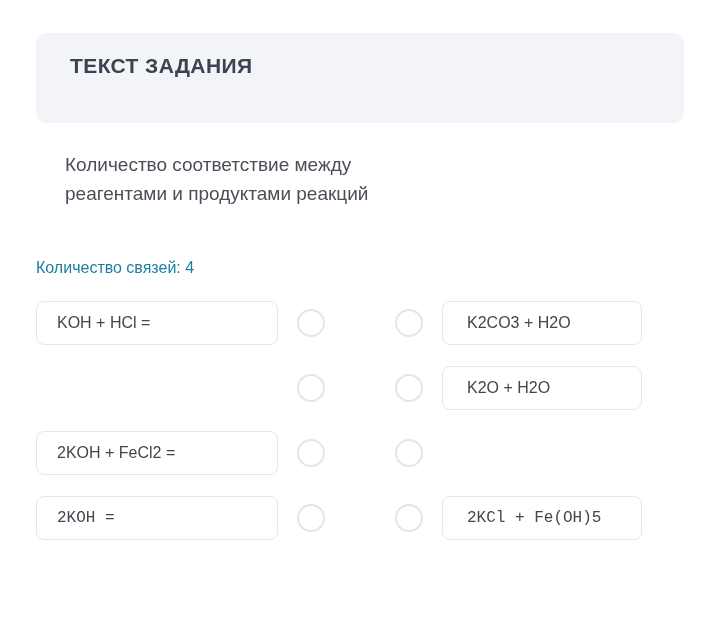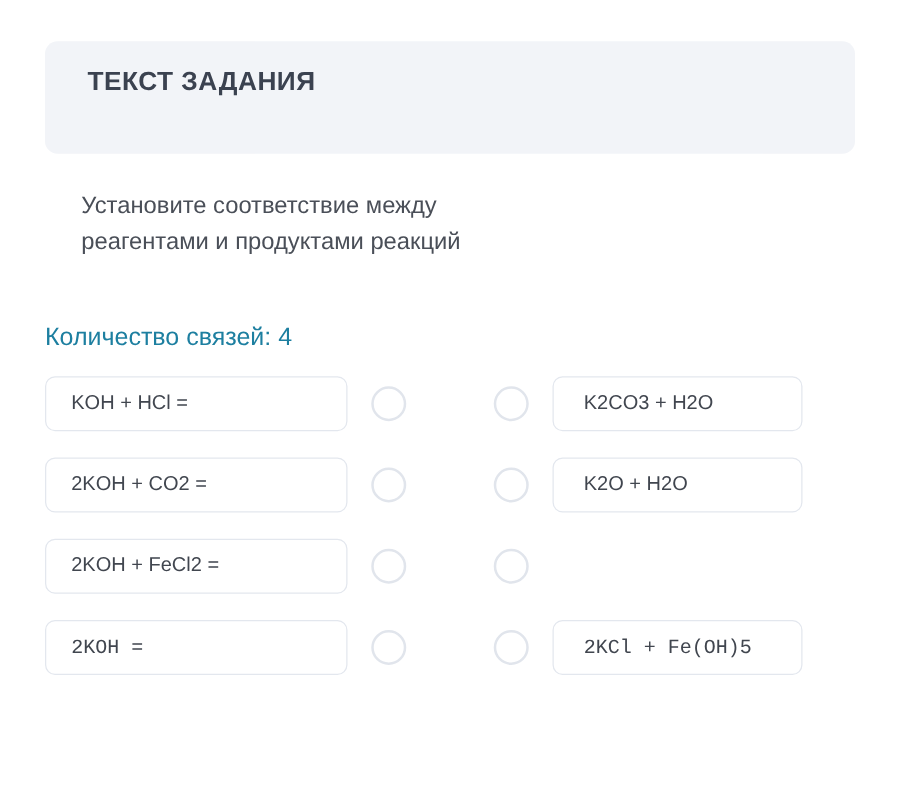--- a/index.html
+++ b/index.html
@@ -58,21 +58,21 @@
   .task-text .line {
     display: block;
     white-space: nowrap;
   }
 
   
   .link-count {
     position: absolute;
     left: 36px;
     top: 259px;
-    font-size: 20px;
+    font-size: 16px;
     color: #1d7fa0;
     white-space: nowrap;
   }
 
   
   .match-area {
     position: absolute;
     left: 0;
     top: 301px;
     width: 720px;
@@ -132,37 +132,36 @@
 </head>
 <body>
 
 <div class="page">
 
   <div class="header-panel">
     <div class="header-title">ТЕКСТ ЗАДАНИЯ</div>
   </div>
 
   <div class="task-text">
-    <span class="line">Установите соответствие между</span>
+    <span class="line">Количество соответствие между</span>
     <span class="line">реагентами и продуктами реакций</span>
   </div>
 
   <div class="link-count">Количество связей: 4</div>
 
   <div class="match-area">
 
     <div class="match-row">
       <div class="opt-box opt-left">KOH + HCl =</div>
       <div class="connector conn-left"></div>
       <div class="connector conn-right"></div>
       <div class="opt-box opt-right">K2CO3 + H2O</div>
     </div>
 
     <div class="match-row">
-      <div class="opt-box opt-left">2KOH + CO2 =</div>
       <div class="connector conn-left"></div>
       <div class="connector conn-right"></div>
       <div class="opt-box opt-right">K2O + H2O</div>
     </div>
 
     <div class="match-row">
       <div class="opt-box opt-left">2KOH + FeCl2 =</div>
       <div class="connector conn-left"></div>
       <div class="connector conn-right"></div>
     </div>

